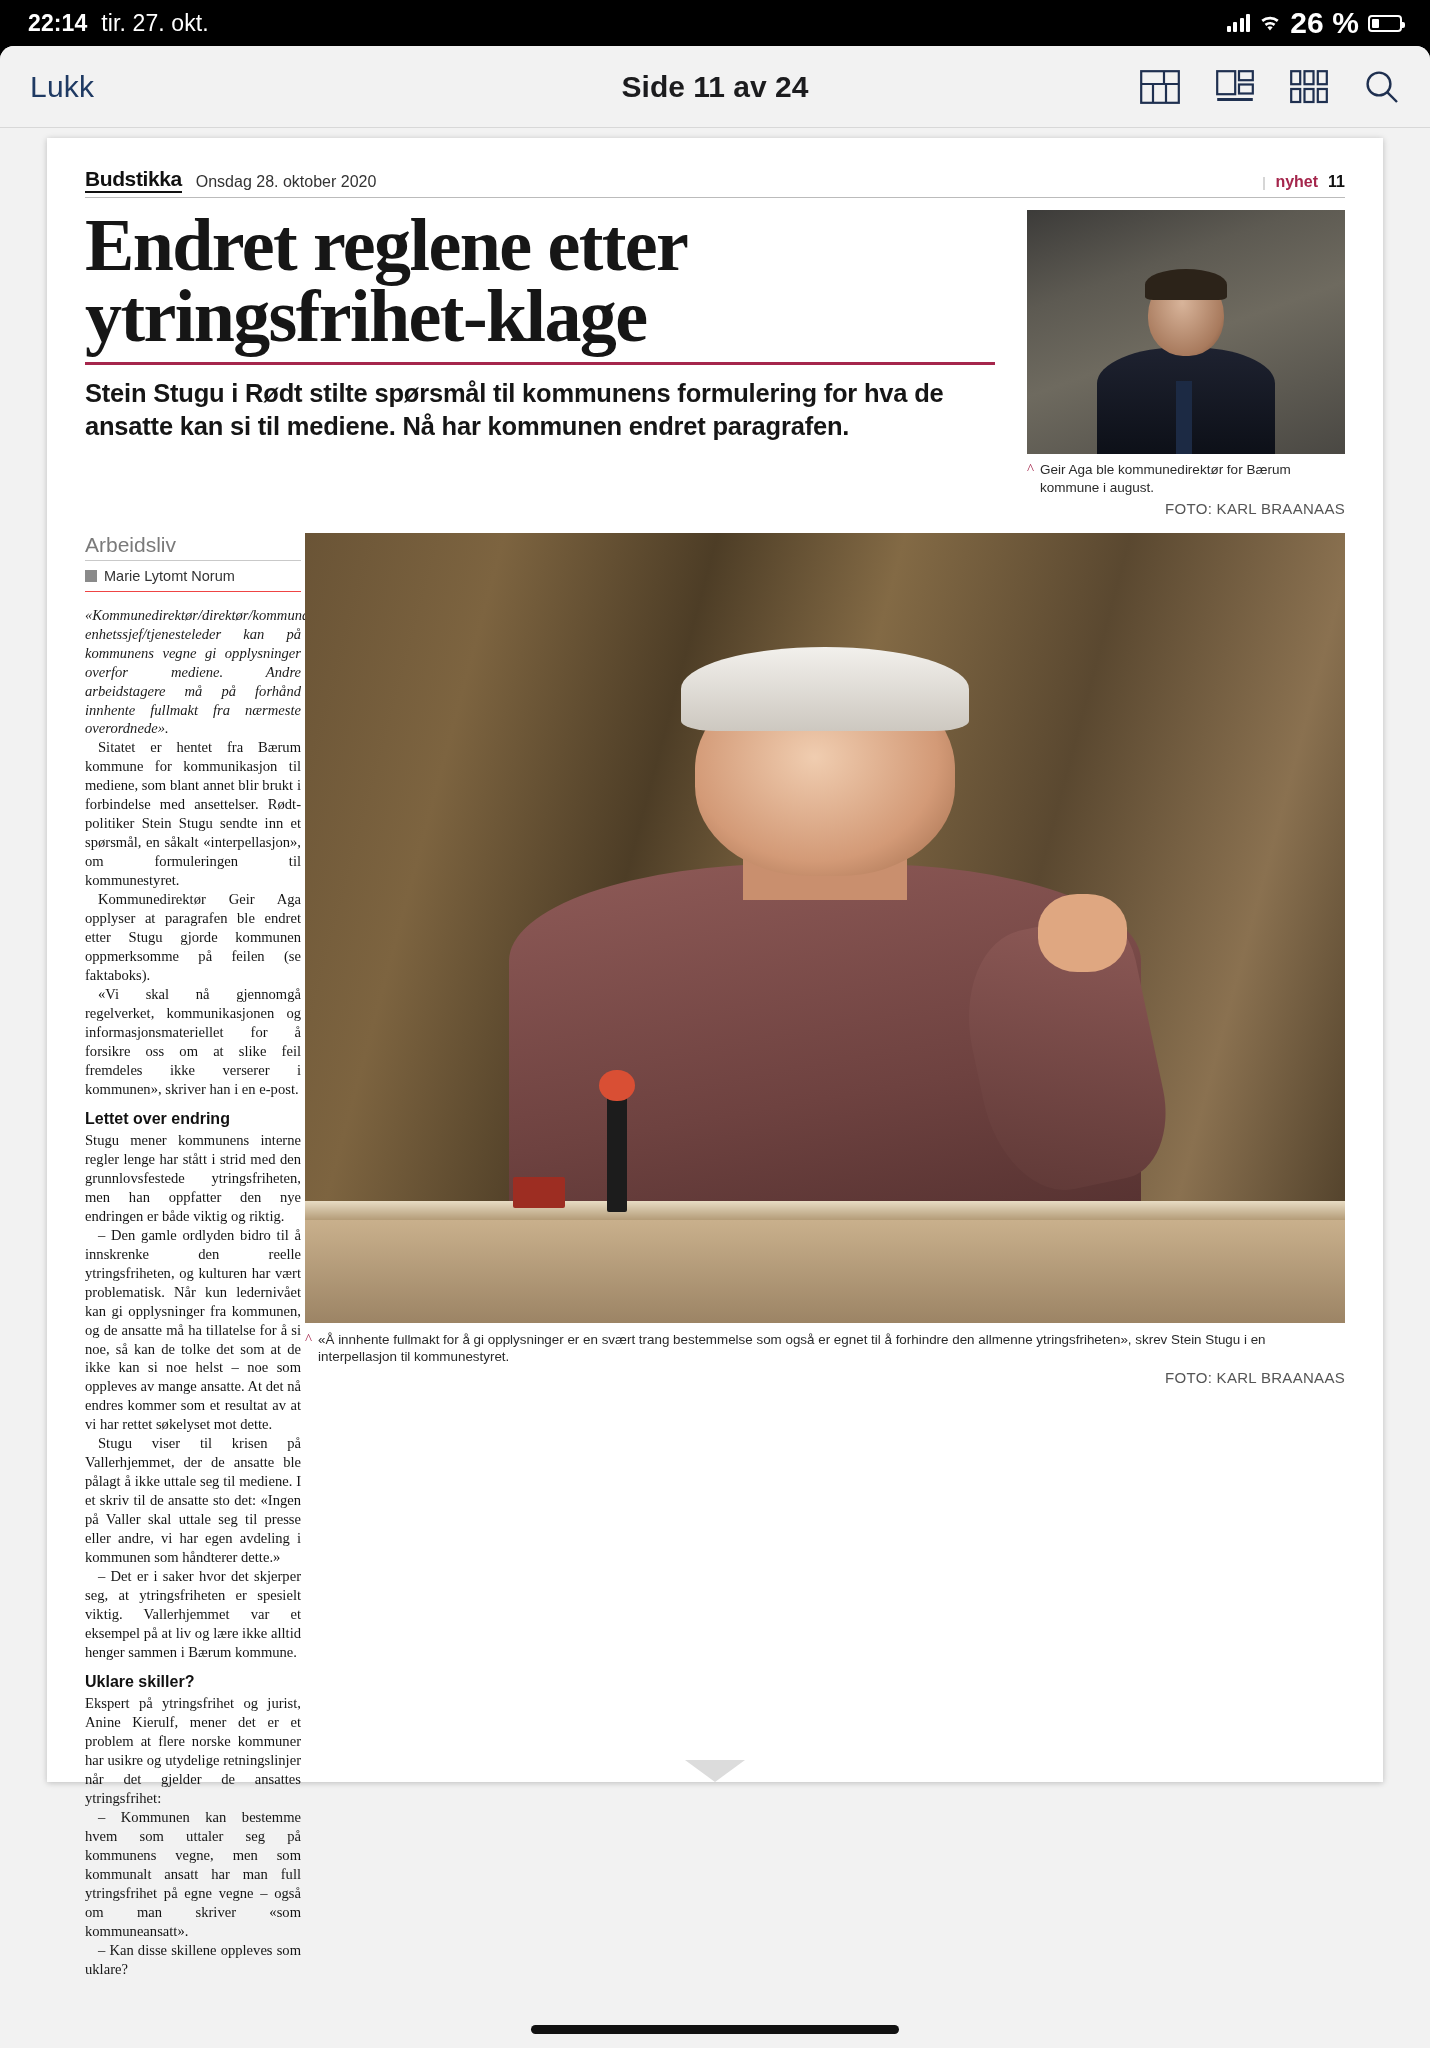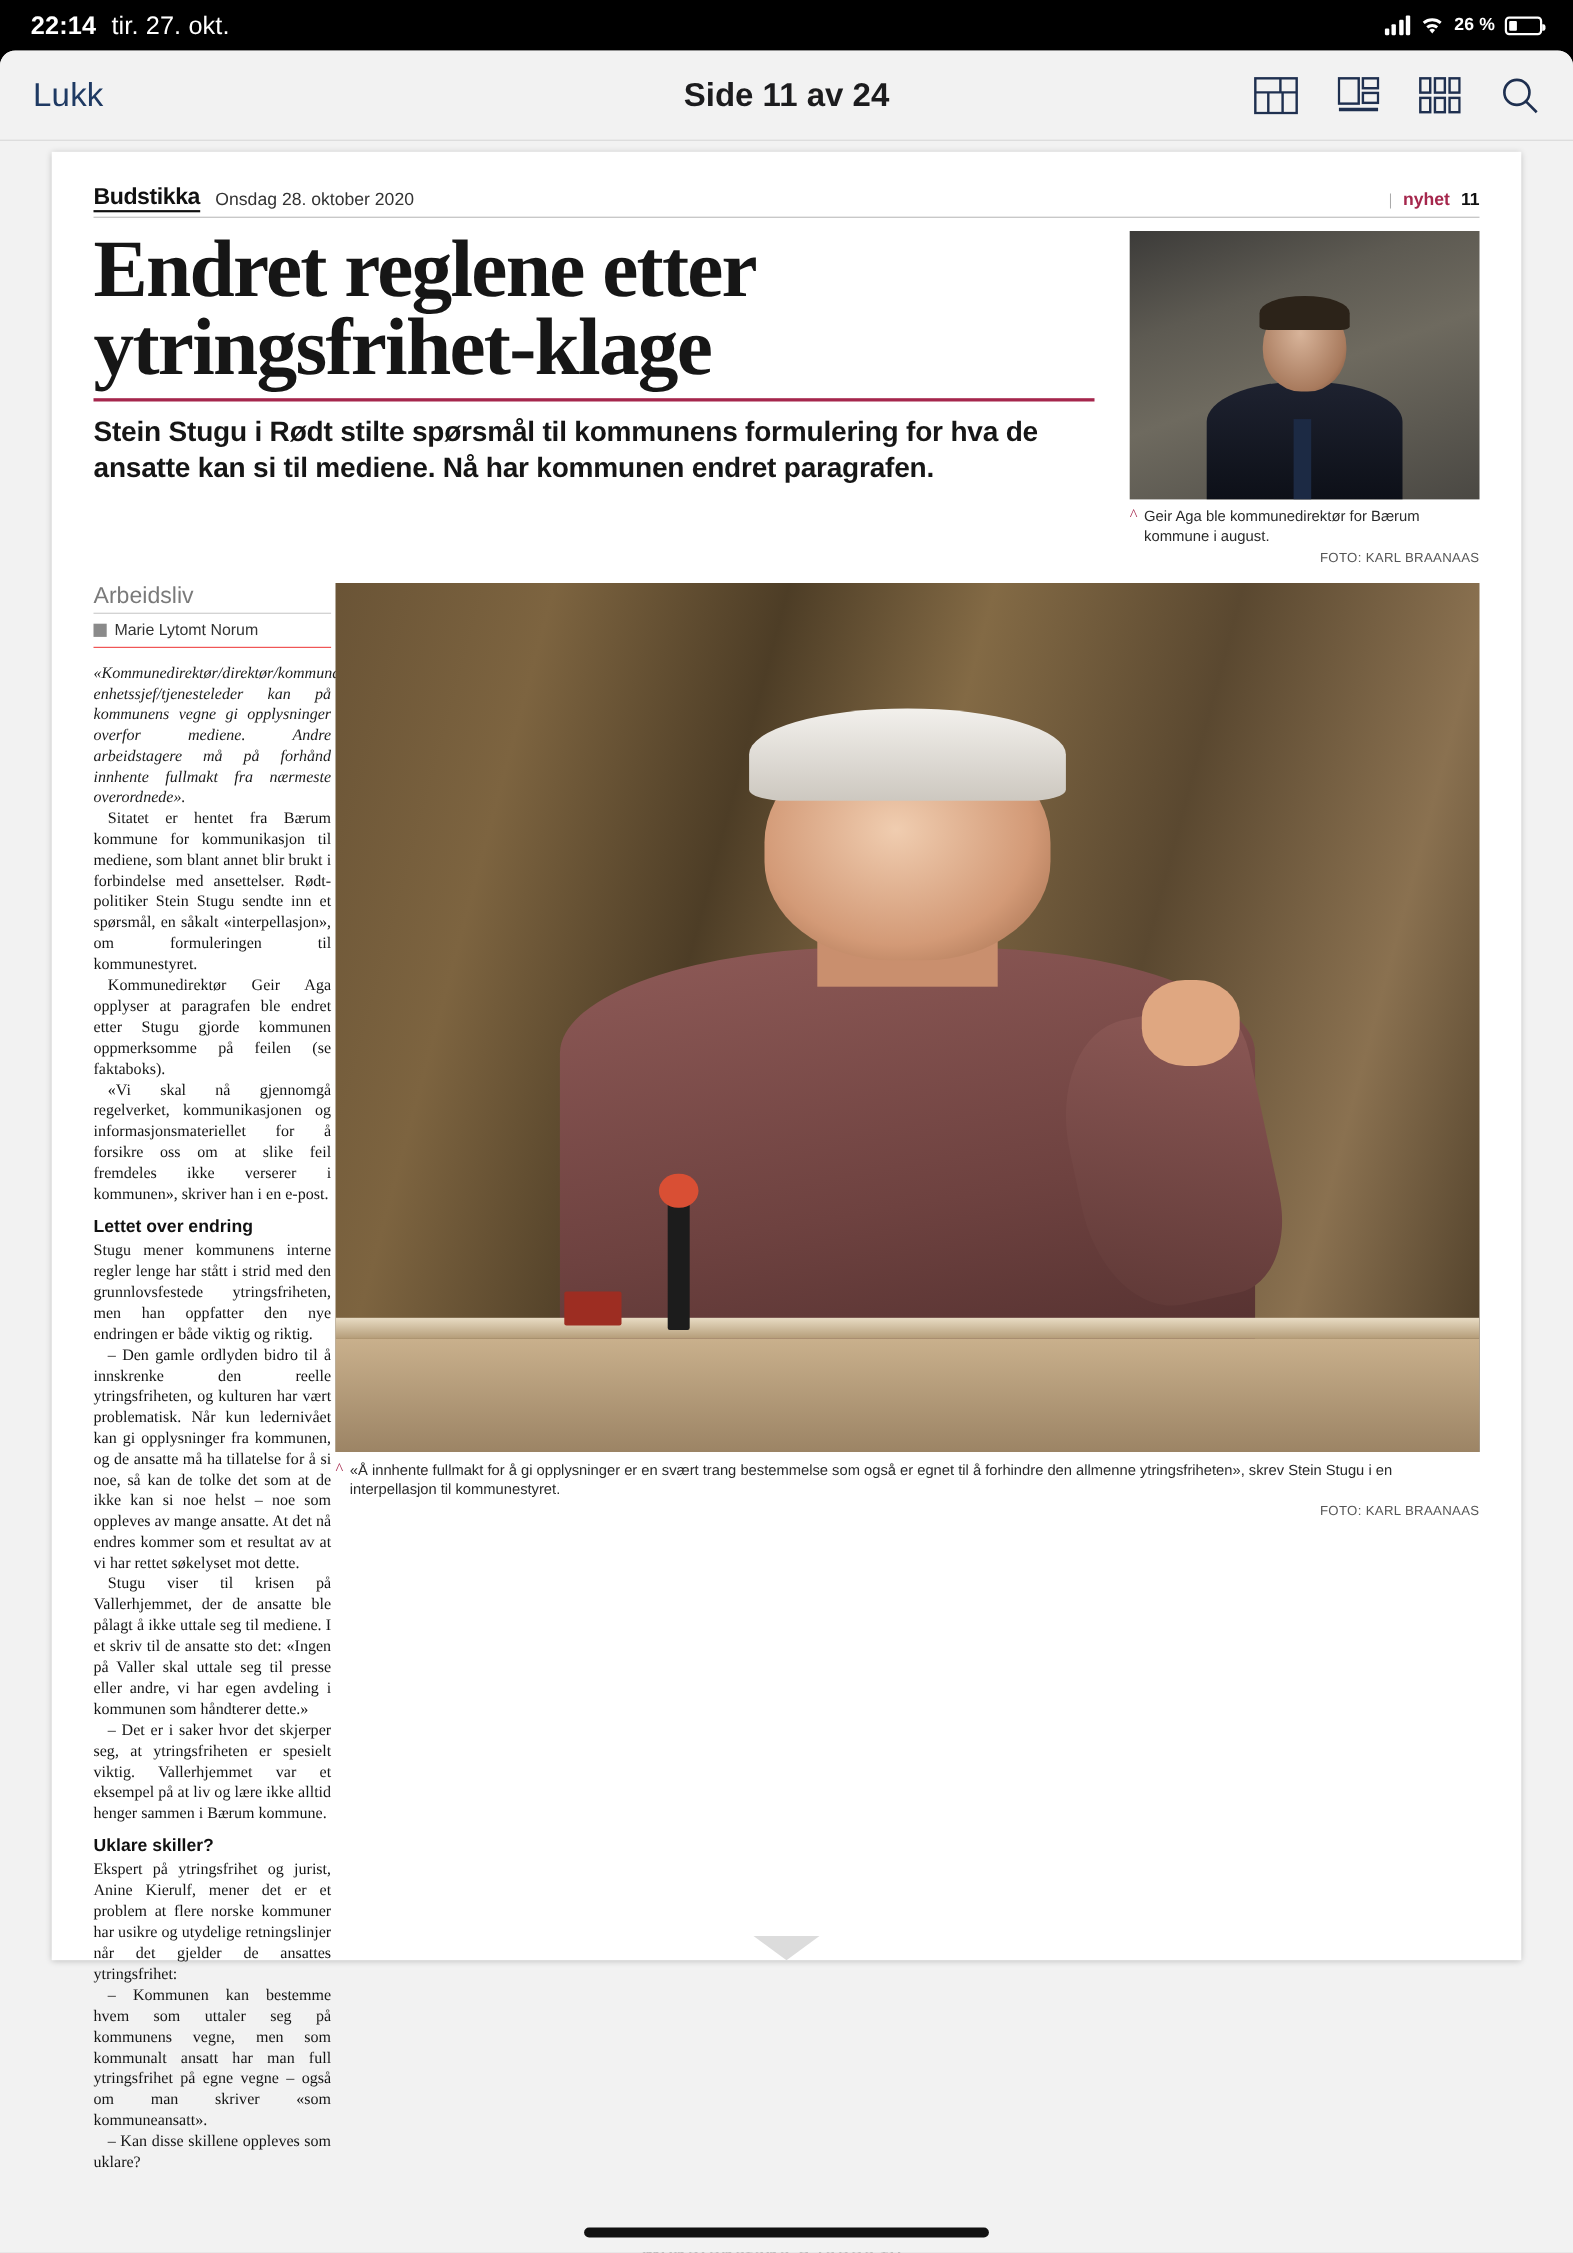--- a/index.html
+++ b/index.html
@@ -22,21 +22,21 @@
   .sb-left { display: flex; align-items: baseline; gap: 14px; }
   .sb-time { font-weight: 700; }
   .sb-date { font-weight: 500; }
   .sb-right { margin-left: auto; display: flex; align-items: center; gap: 9px; }
   .bars { display: flex; align-items: flex-end; gap: 2.5px; height: 18px; }
   .bars i { width: 4px; background: #fff; border-radius: 1px; display: block; }
   .bars i:nth-child(1){height:6px}.bars i:nth-child(2){height:10px}
   .bars i:nth-child(3){height:14px}.bars i:nth-child(4){height:18px}
   .wifi { position: relative; width: 22px; height: 17px; }
   .wifi svg { position: absolute; bottom: 0; left: 0; }
-  .batt-pct { font-size: 16px; font-weight: 600; }
+  .batt-pct { font-size: 30px; font-weight: 600; }
   .batt { width: 34px; height: 17px; border: 2px solid #fff; border-radius: 4px;
           position: relative; padding: 2px; }
   .batt:after { content:''; position:absolute; right:-5px; top:5px; width:3px;
                 height:6px; background:#fff; border-radius:0 2px 2px 0; }
   .batt span { display: block; height: 100%; background: #fff; border-radius: 1px; }
 
   
   .sheet {
     position: absolute; top: 46px; left: 0; right: 0; bottom: 0;
     background: #f2f2f2;
@@ -133,21 +133,21 @@
     position:absolute; bottom:0; left:47%; width:5%; height:30%;
     background:#1c2a44;
   }
   .cap-row { display:flex; gap:6px; margin-top: 7px; }
   .cap-arrow { color:#a5264c; font-size:15px; line-height:1.1; }
   .caption {
     font-family:"Liberation Sans", sans-serif; font-size:13.5px;
     line-height:1.32; color:#2a2a2a;
   }
   .credit {
-    font-family:"Liberation Sans", sans-serif; font-size:12px;
+    font-family:"Liberation Sans", sans-serif; font-size:15px;
     color:#555; text-align:right; margin-top:3px; letter-spacing:.3px;
   }
 
   
   .main-grid { display:flex; gap: 4px; margin-top: 16px; }
   .col-1 { width: 216px; flex:0 0 216px; }
   .col-main { flex: 1 1 auto; }
 
   .kicker {
     font-family:"Liberation Sans", sans-serif; font-size: 21px; color:#7a7a7a;

